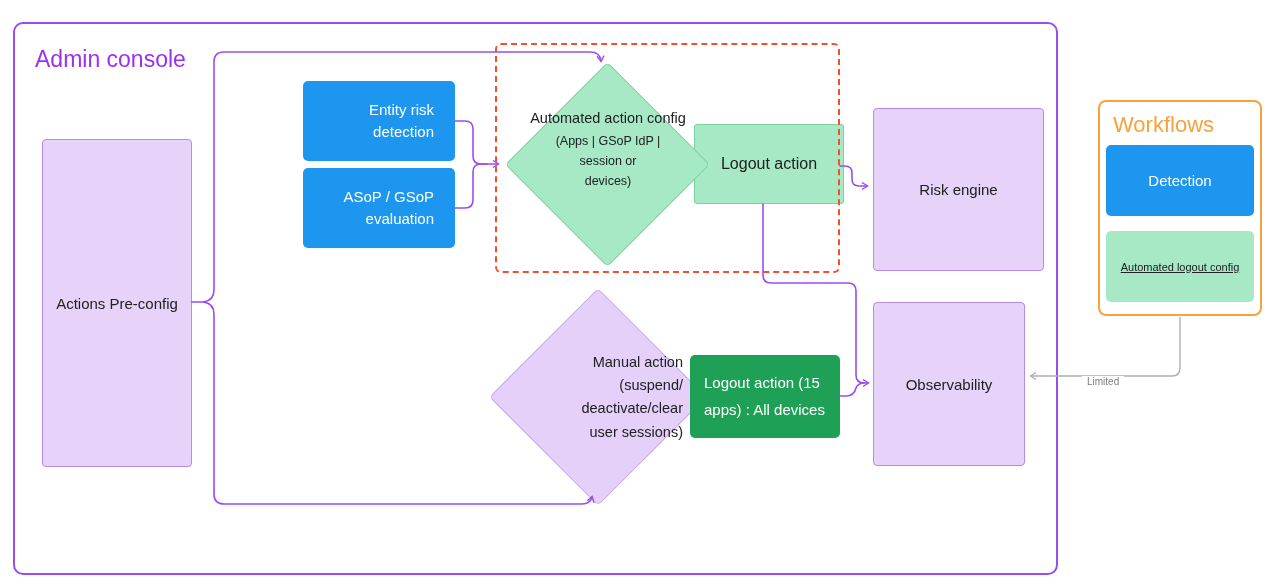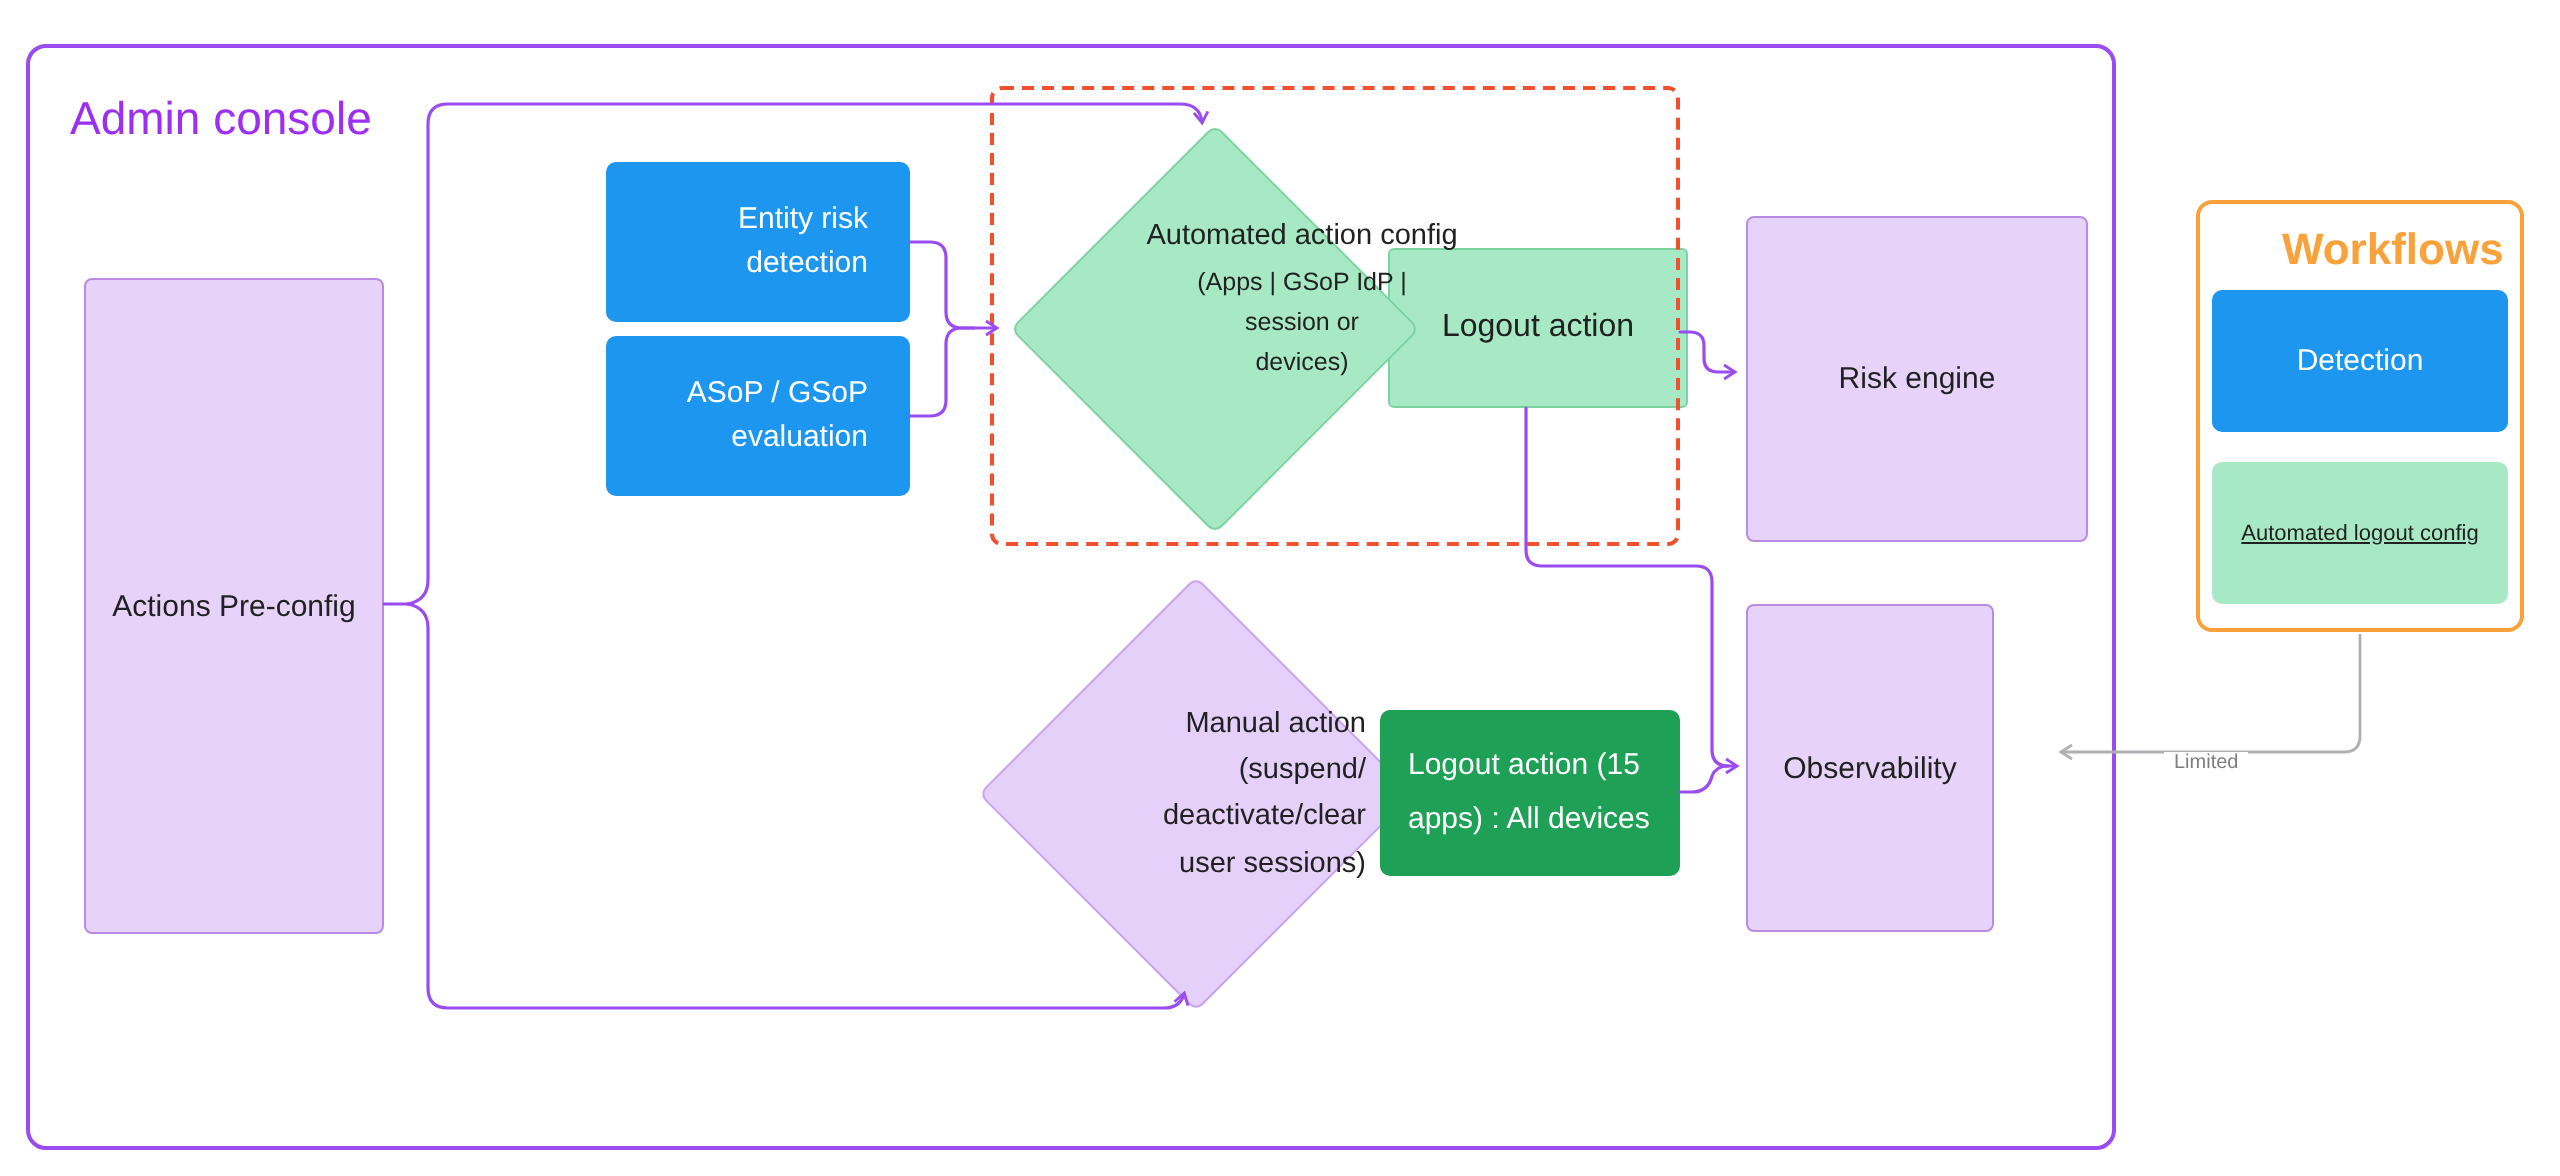--- a/index.html
+++ b/index.html
@@ -32,42 +32,42 @@
   .purple-box{background:var(--light-purple-fill);border:1px solid var(--light-purple-border);border-radius:4px;}
   .blue-box{background:var(--blue-fill);border-radius:5px;color:#fff;}
   .green-box{background:var(--light-green-fill);border:1.5px solid var(--light-green-border);border-radius:3px;}
 
   .actions-pre{left:42px;top:139px;width:150px;height:328px;font-size:15px;}
   .entity-risk{left:303px;top:81px;width:152px;height:80px;font-size:15px;line-height:1.5;}
   .entity-risk span, .asop span{display:block;max-width:110px;margin:0 auto;text-align:right;}
   .asop{left:303px;top:168px;width:152px;height:80px;font-size:15px;line-height:1.5;}
   .logout-box{left:694px;top:124px;width:150px;height:80px;font-size:16px;z-index:2;}
   .risk-engine{left:873px;top:108px;width:171px;height:163px;font-size:15px;}
-  .observability{left:873px;top:302px;width:124px;height:164px;font-size:15px;}
+  .observability{left:873px;top:302px;width:152px;height:164px;font-size:15px;}
   .dark-green-box{left:690px;top:355px;width:150px;height:83px;background:var(--dark-green-fill);
     border-radius:5px;color:#fff;font-size:15px;line-height:1.75;justify-content:center;
     text-align:left;padding:0 6px 0 14px;z-index:4;}
 
   .diamond{position:absolute;transform:rotate(45deg);border-radius:5px;box-sizing:border-box;z-index:3;}
   .diamond-green{left:535px;top:92px;width:145px;height:145px;background:var(--light-green-fill);
     border:1.5px solid var(--light-green-border);}
   .diamond-purple{left:521px;top:320px;width:154px;height:154px;background:var(--diamond-purple-fill);
     border:1.5px solid var(--diamond-purple-border);}
   .diamond-text{position:absolute;z-index:4;text-align:center;color:var(--text-dark);}
-  .d1-text{left:523px;top:106px;width:170px;margin-left:43px;}
+  .d1-text{left:523px;top:106px;width:170px;}
   .d1-text .main{font-size:14.5px;line-height:1.75;}
   .d1-text .sub{font-size:12.5px;line-height:1.6;}
   .d2-text{left:513px;top:351px;width:170px;font-size:14.5px;line-height:1.6;text-align:right;}
 
   .dashed-rect{position:absolute;left:495px;top:43px;width:341px;height:226px;
     border:2px dashed var(--dashed-border);border-radius:6px;z-index:5;pointer-events:none;}
 
   .workflows-panel{position:absolute;left:1098px;top:100px;width:160px;height:212px;
     border:2px solid var(--orange);border-radius:8px;z-index:2;}
-  .workflows-title{position:absolute;left:13px;top:10px;font-size:22px;font-weight:700;color:var(--orange);margin-left:28px;}
+  .workflows-title{position:absolute;left:13px;top:10px;font-size:22px;font-weight:400;color:var(--orange);}
   .wf-detection{position:absolute;left:6px;top:43px;width:148px;height:71px;display:flex;
     align-items:center;justify-content:center;background:var(--blue-fill);border-radius:5px;
     color:#fff;font-size:15px;}
   .wf-auto-logout{position:absolute;left:6px;top:129px;width:148px;height:71px;display:flex;
     align-items:center;justify-content:center;background:var(--light-green-fill);border-radius:5px;
     color:var(--text-dark);font-size:11px;text-decoration:underline;}
 
   .edges{position:absolute;left:0;top:0;width:1280px;height:588px;z-index:6;pointer-events:none;}
   .edge{stroke:var(--purple-stroke);stroke-width:1.6;fill:none;stroke-linecap:round;}
   .edge-gray{stroke:var(--gray-stroke);stroke-width:1.4;fill:none;}

